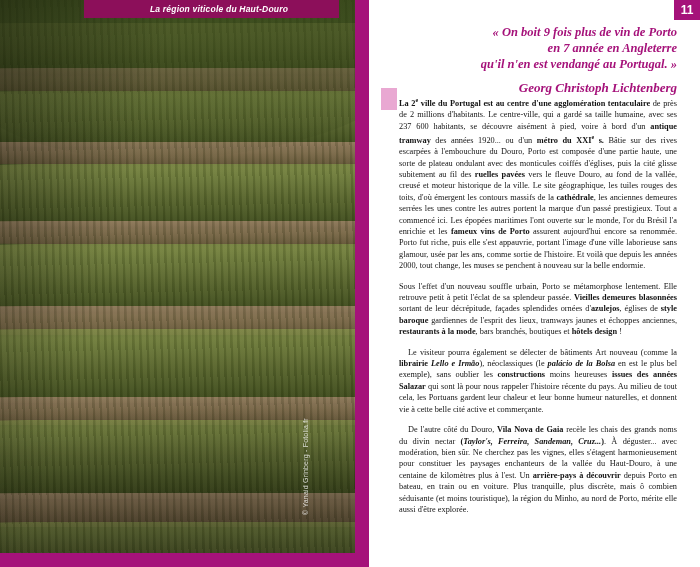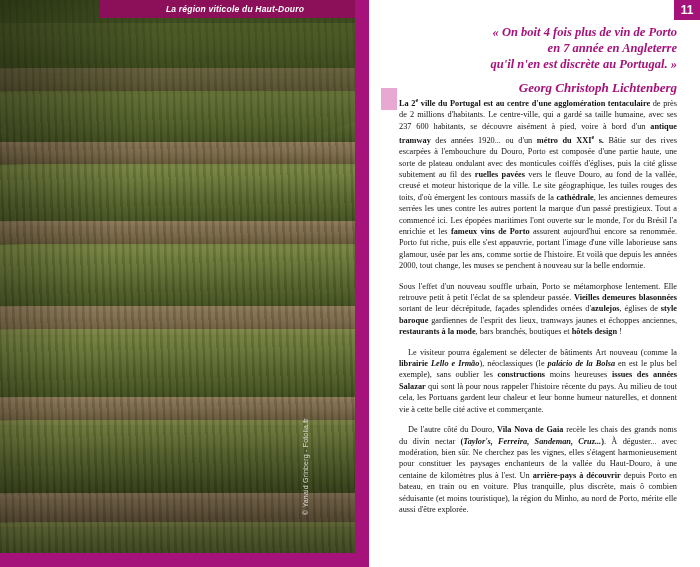--- a/index.html
+++ b/index.html
@@ -57,21 +57,21 @@
   .photo-ridge {
     position: absolute; left: -10%; top: -6%; width: 130%; height: 34%;
     background: linear-gradient(to bottom, #2f3d14 0%, rgba(47,61,20,0) 100%);
     border-radius: 0 0 60% 40%;
     opacity: 0.85;
   }
 
   
   .photo-banner {
     position: absolute;
-    left: 100px; top: 0;
+    left: 84px; top: 0;
     width: 255px; height: 18px;
     background: #8c0f5a;
     color: #ffffff;
     font-size: 8.5px;
     font-style: italic;
     font-weight: bold;
     display: flex;
     align-items: center;
     justify-content: center;
     letter-spacing: 0.2px;
@@ -206,23 +206,23 @@
 </div>
 
 <div class="spine"></div>
 <div class="spine-bottom-left"></div>
 
 <div class="text-panel">
 
   <div class="page-num">11</div>
 
   <div class="quote-block">
-    <p class="quote-text">« On boit 4 fois plus de vin de Porto</p>
+    <p class="quote-text">« On boit 9 fois plus de vin de Porto</p>
     <p class="quote-text">en 7 année en Angleterre</p>
-    <p class="quote-text">qu'il n'en est discrète au Portugal. »</p>
+    <p class="quote-text">qu'il n'en est vendangé au Portugal. »</p>
     <div class="quote-author">Georg Christoph Lichtenberg</div>
   </div>
 
   <div class="drop-marker"></div>
 
   <div class="body-col">
     <p><b>La 2<span class="sup">e</span> ville du Portugal est au centre d'une agglomération tentaculaire</b> de près de 2 millions d'habitants. Le centre-ville, qui a gardé sa taille humaine, avec ses 237 600 habitants, se découvre aisément à pied, voire à bord d'un <b>antique tramway</b> des années 1920... ou d'un <b>métro du XXI<span class="sup">e</span> s.</b> Bâtie sur des rives escarpées à l'embouchure du Douro, Porto est composée d'une partie haute, une sorte de plateau ondulant avec des monticules coiffés d'églises, puis la cité glisse subitement au fil des <b>ruelles pavées</b> vers le fleuve Douro, au fond de la vallée, creusé et moteur historique de la ville. Le site géographique, les tuiles rouges des toits, d'où émergent les contours massifs de la <b>cathédrale</b>, les anciennes demeures serrées les unes contre les autres portent la marque d'un passé prestigieux. Tout a commencé ici. Les épopées maritimes l'ont ouverte sur le monde, l'or du Brésil l'a enrichie et les <b>fameux vins de Porto</b> assurent aujourd'hui encore sa renommée. Porto fut riche, puis elle s'est appauvrie, portant l'image d'une ville laborieuse sans glamour, usée par les ans, comme sortie de l'histoire. Et voilà que depuis les années 2000, tout change, les muses se penchent à nouveau sur la belle endormie.</p>
     <p>Sous l'effet d'un nouveau souffle urbain, Porto se métamorphose lentement. Elle retrouve petit à petit l'éclat de sa splendeur passée. <b>Vieilles demeures blasonnées</b> sortant de leur décrépitude, façades splendides ornées d'<b>azulejos</b>, églises de <b>style baroque</b> gardiennes de l'esprit des lieux, tramways jaunes et échoppes anciennes, <b>restaurants à la mode</b>, bars branchés, boutiques et <b>hôtels design</b> !</p>
     <p class="indent">Le visiteur pourra également se délecter de bâtiments Art nouveau (comme la <b>librairie <i>Lello e Irmão</i></b>), néoclassiques (le <b><i>palácio de la Bolsa</i></b> en est le plus bel exemple), sans oublier les <b>constructions</b> moins heureuses <b>issues des années Salazar</b> qui sont là pour nous rappeler l'histoire récente du pays. Au milieu de tout cela, les Portuans gardent leur chaleur et leur bonne humeur naturelles, et donnent vie à cette belle cité active et commerçante.</p>
     <p class="indent">De l'autre côté du Douro, <b>Vila Nova de Gaia</b> recèle les chais des grands noms du divin nectar <b>(<i>Taylor's, Ferreira, Sandeman, Cruz...</i>)</b>. À déguster... avec modération, bien sûr. Ne cherchez pas les vignes, elles s'étagent harmonieusement pour constituer les paysages enchanteurs de la vallée du Haut-Douro, à une centaine de kilomètres plus à l'est. Un <b>arrière-pays à découvrir</b> depuis Porto en bateau, en train ou en voiture. Plus tranquille, plus discrète, mais ô combien séduisante (et moins touristique), la région du Minho, au nord de Porto, mérite elle aussi d'être explorée.</p>

